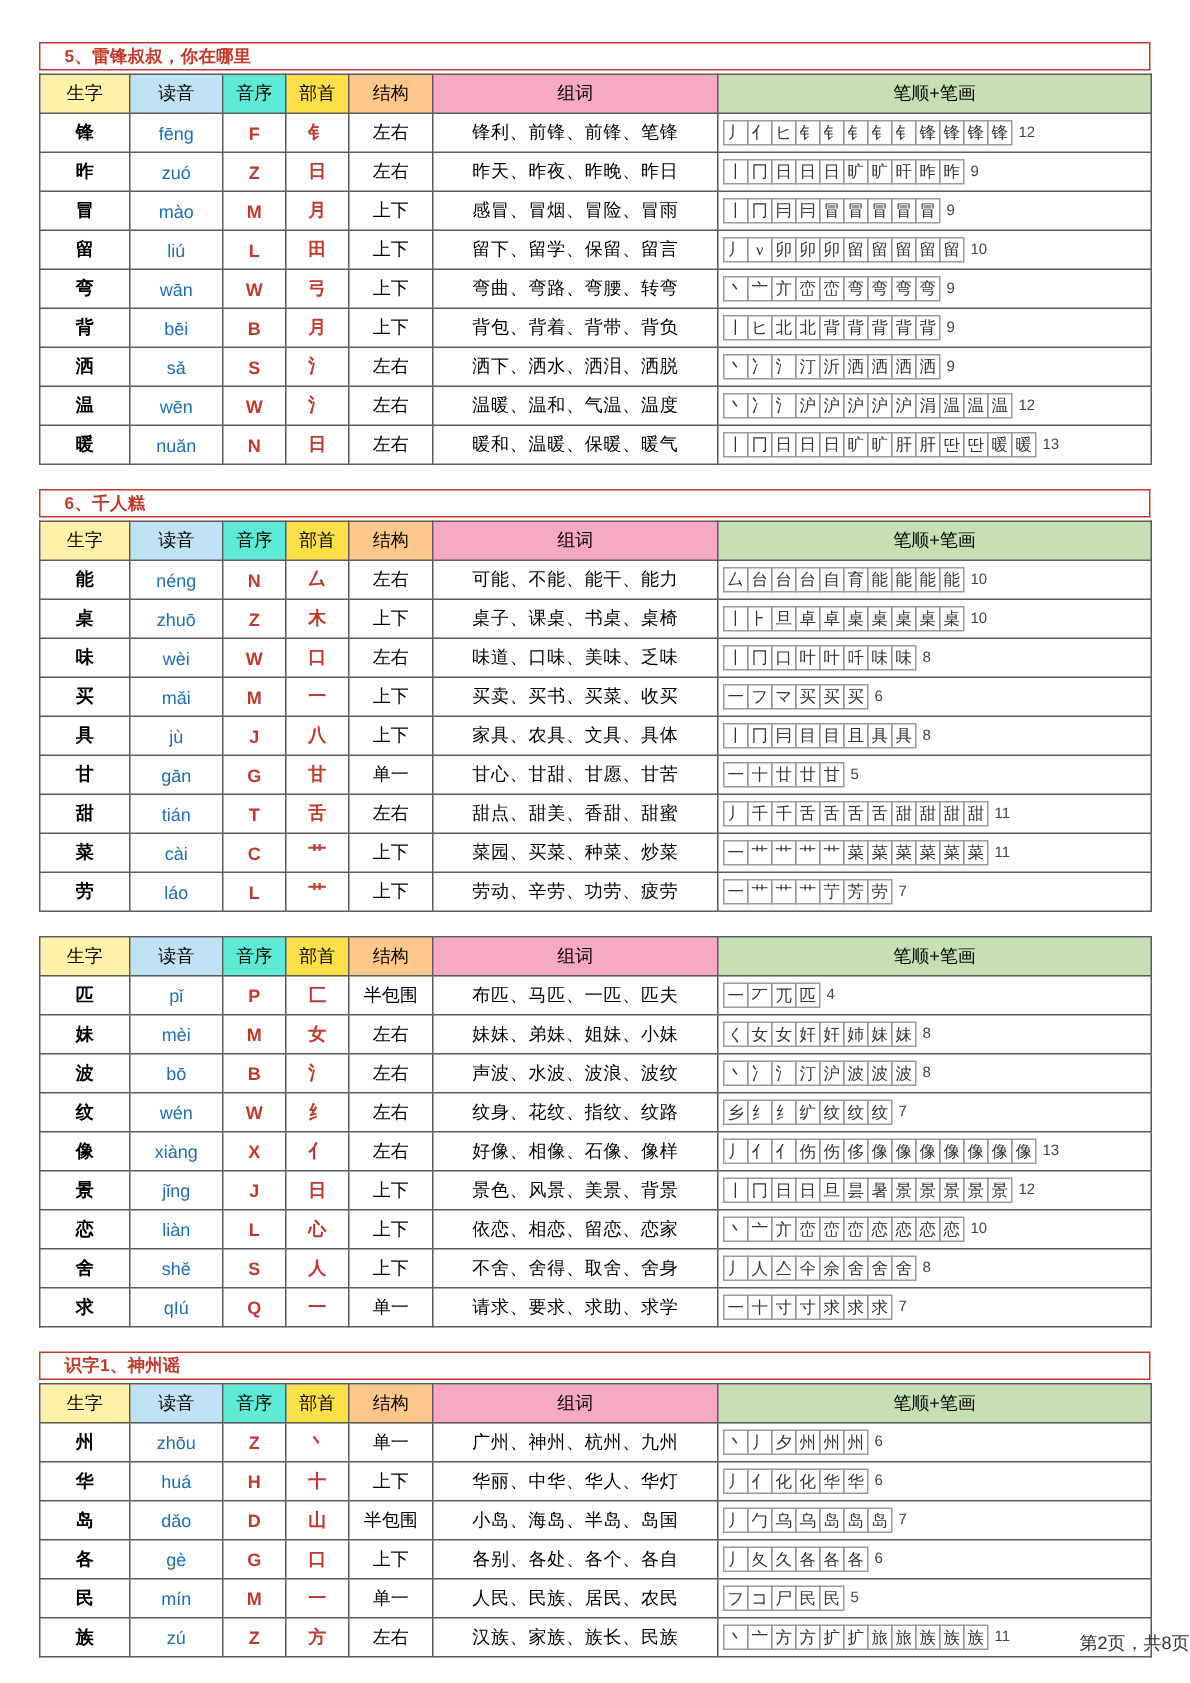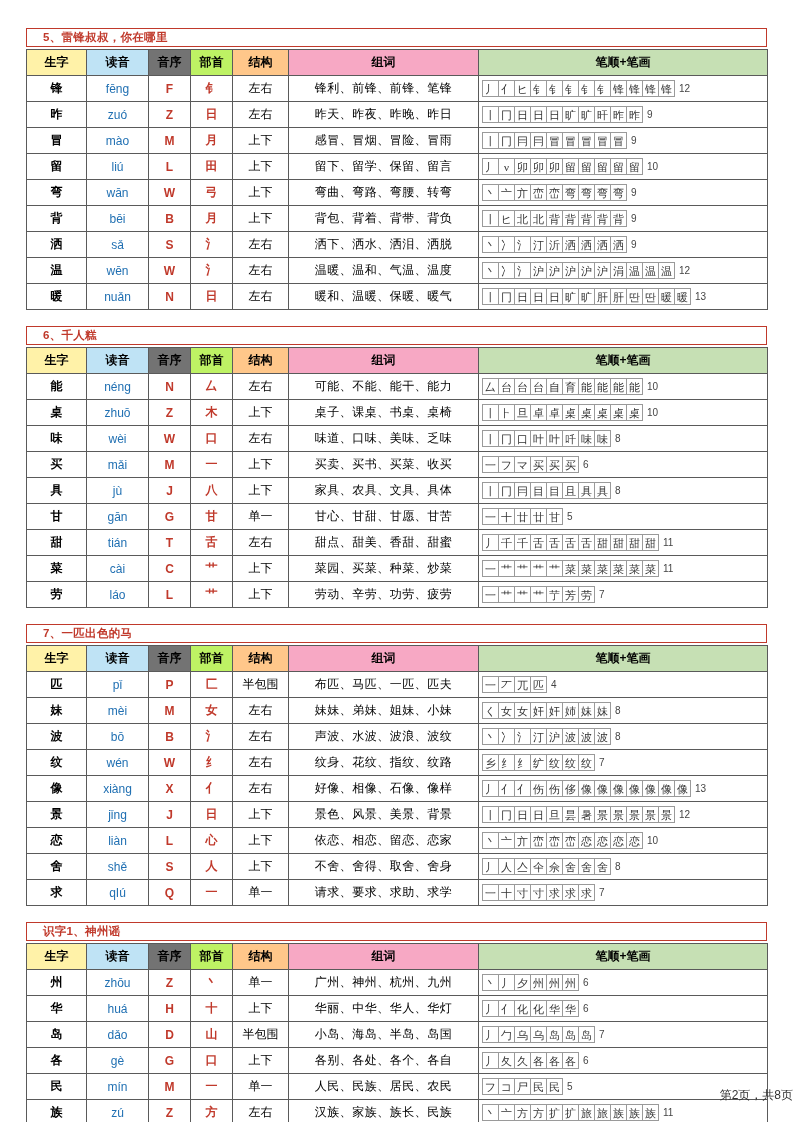--- a/index.html
+++ b/index.html
@@ -49,26 +49,26 @@
     border: 1px solid #5a5a5a;
     height: 25px;
     padding: 0;
     text-align: center;
     vertical-align: middle;
     font-size: 12px;
   }
   
   th.h-sheng { background: #fff2a8; color: #000; }
   th.h-du    { background: #bfe3f5; color: #000; }
-  th.h-yin   { background: #737373; color: #000; }
-  th.h-bu    { background: #bef264; color: #000; margin-top: 11px; }
+  th.h-yin   { background: #5eead4; color: #000; }
+  th.h-bu    { background: #fde047; color: #000; margin-top: 11px; }
   th.h-jie   { background: #ffc78a; color: #000000; }
   th.h-zu    { background: #f7a8c4; color: #000; }
   th.h-bi    { background: #c6e0b4; color: #000; }
-  th { font-weight: bold; font-size: 12px; }
+  th { font-weight: normal; font-size: 12px; }
 
   td.c-sheng { font-weight: bold; font-size: 14px; }
   td.c-du    { color: #1f6fb2; font-size: 12.5px; margin-left: 32px; }
   td.c-yin   { color: #c0392b; font-weight: bold; font-size: 12.5px; }
   td.c-bu    { color: #c0392b; font-weight: bold; font-size: 13px; }
   td.c-jie   { font-size: 12px; }
   td.c-zu    { font-size: 12.5px; letter-spacing: 0.5px; }
   td.c-bi    { padding: 0 2px; }
 
   
@@ -616,23 +616,20 @@
                     <div class="sbox">劳</div>
                   </div>
                   <span class="scount">7</span>
                 </div>
               </td>
             </tr>
           </tbody>
         </table>
       </div>
       <div class="section">
-        <div class="section-title-bar">
-          <span>7、一匹出色的马</span>
-        </div>
         <table class="char-table">
           <colgroup>
             <col class="w-sheng">
             <col class="w-du">
             <col class="w-yin">
             <col class="w-bu">
             <col class="w-jie">
             <col class="w-zu">
             <col class="w-bi">
           </colgroup>

